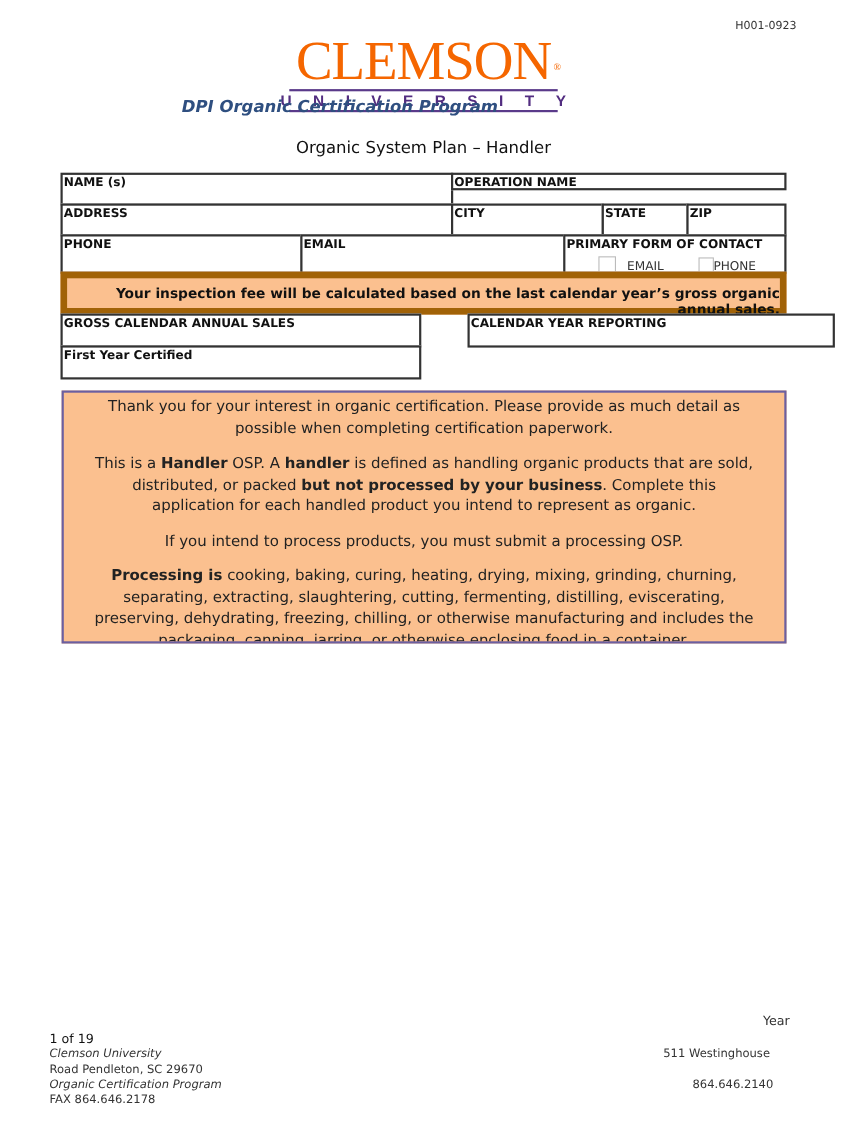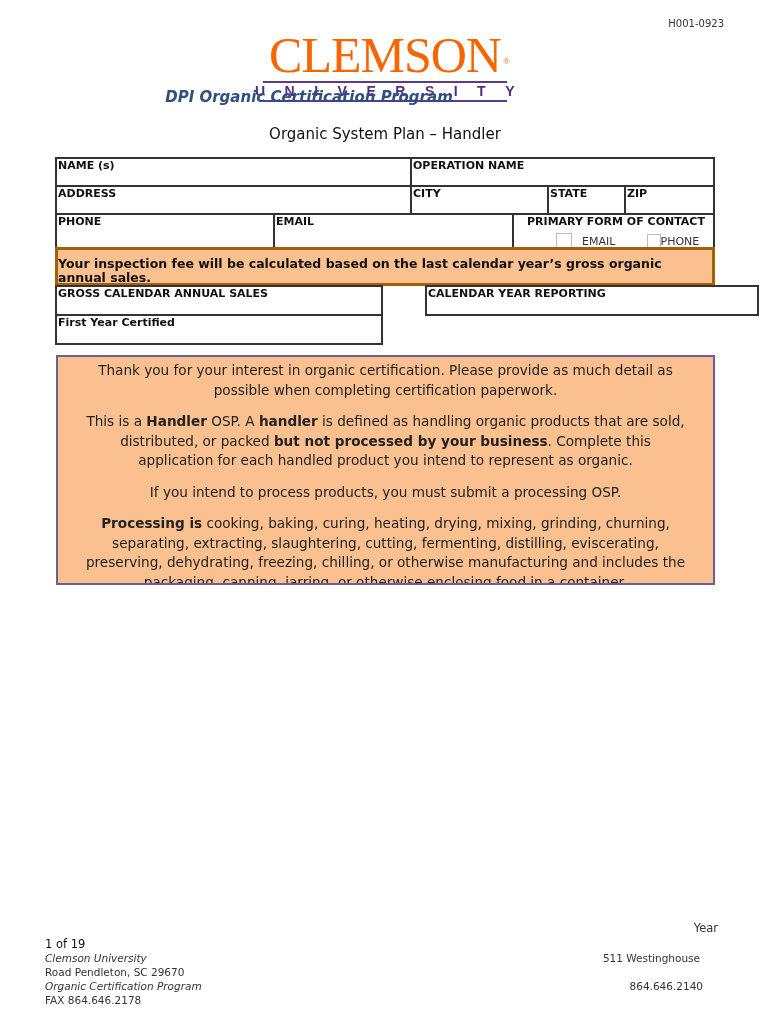--- a/index.html
+++ b/index.html
@@ -17,22 +17,22 @@
   #logo .bar2 { width:244px; height:2px; background:#5a3a8a; margin:1px auto 0; }
   #prog-title { top:88px; width:618px; left:0; text-align:center; font-weight:bold; font-style:italic;
                 color:#2f4f80; font-size:15px; }
   #plan-title { top:125px; width:770px; left:0; text-align:center; font-weight:normal; font-size:15px; color:#111; }
 
   .cell { position:absolute; border:2px solid #333; box-sizing:border-box; background:#fff; }
   .lbl { font-size:11px; font-weight:bold; padding:0 1px; line-height:13px; white-space:nowrap; }
   .cb { display:inline-block; width:14px; height:14px; border:1px solid #bbb; vertical-align:middle; }
   .opt { font-size:11px; color:#333; }
 
-  #fee-banner { left:55px; top:247px; width:660px; height:39px; background:#fbc08f; border:3px solid #a16207;
-                box-sizing:border-box; text-align:left; font-size:12.5px; font-weight:bold; line-height:14px; padding-top:7px; }
+  #fee-banner { left:55px; top:247px; width:660px; height:39px; background:#fbc08f; border:6px solid #a16207;
+                box-sizing:border-box; text-align:right; font-size:12.5px; font-weight:bold; line-height:14px; padding-top:7px; }
 
   #info-box { left:56px; top:355px; width:659px; height:230px; background:#fbc08f; border:2px solid #6b5fa0;
               box-sizing:border-box; overflow:hidden; text-align:center; font-size:13.6px; line-height:19.5px; color:#222; padding:4px 10px 0; }
   #info-box p { margin:0 16px 12px; }
 
   .foot { font-size:10.5px; color:#333; }
   .it { font-style:italic; }
 </style>
 </head>
 <body>
@@ -45,21 +45,21 @@
   <div class="univ">UNIVERSITY</div>
   <div class="bar2"></div>
 </div>
 
 <div class="abs" id="prog-title">DPI Organic Certification Program</div>
 <div class="abs" id="plan-title">Organic System Plan – Handler</div>
 
 <div class="cell" style="left:55px;top:157px;width:357px;height:30px;">
   <div class="lbl">NAME (s)</div>
 </div>
-<div class="cell" style="left:410px;top:157px;width:305px;height:30px;">
+<div class="cell" style="left:410px;top:157px;width:305px;height:16px;">
   <div class="lbl">OPERATION NAME</div>
 </div>
 
 <div class="cell" style="left:55px;top:185px;width:357px;height:30px;">
   <div class="lbl">ADDRESS</div>
 </div>
 <div class="cell" style="left:410px;top:185px;width:139px;height:30px;">
   <div class="lbl">CITY</div>
 </div>
 <div class="cell" style="left:547px;top:185px;width:79px;height:30px;">
@@ -68,21 +68,21 @@
 <div class="cell" style="left:624px;top:185px;width:91px;height:30px;">
   <div class="lbl">ZIP</div>
 </div>
 
 <div class="cell" style="left:55px;top:213px;width:220px;height:36px;">
   <div class="lbl">PHONE</div>
 </div>
 <div class="cell" style="left:273px;top:213px;width:241px;height:36px;">
   <div class="lbl">EMAIL</div>
 </div>
-<div class="cell" style="left:512px;top:213px;width:203px;height:36px;padding-left:12px;">
+<div class="cell" style="left:512px;top:213px;width:203px;height:36px;">
   <div class="lbl">PRIMARY FORM OF CONTACT</div>
   <div style="padding-left:30px;margin-top:2px;white-space:nowrap;">
     <span class="cb"></span>
     <span class="opt" style="margin-left:5px;">EMAIL</span>
     <span class="cb" style="margin-left:26px;width:12px;height:12px;"></span><span class="opt">PHONE</span>
   </div>
 </div>
 
 <div class="abs" id="fee-banner">Your inspection fee will be calculated based on the last calendar year’s gross organic annual sales.</div>
 

